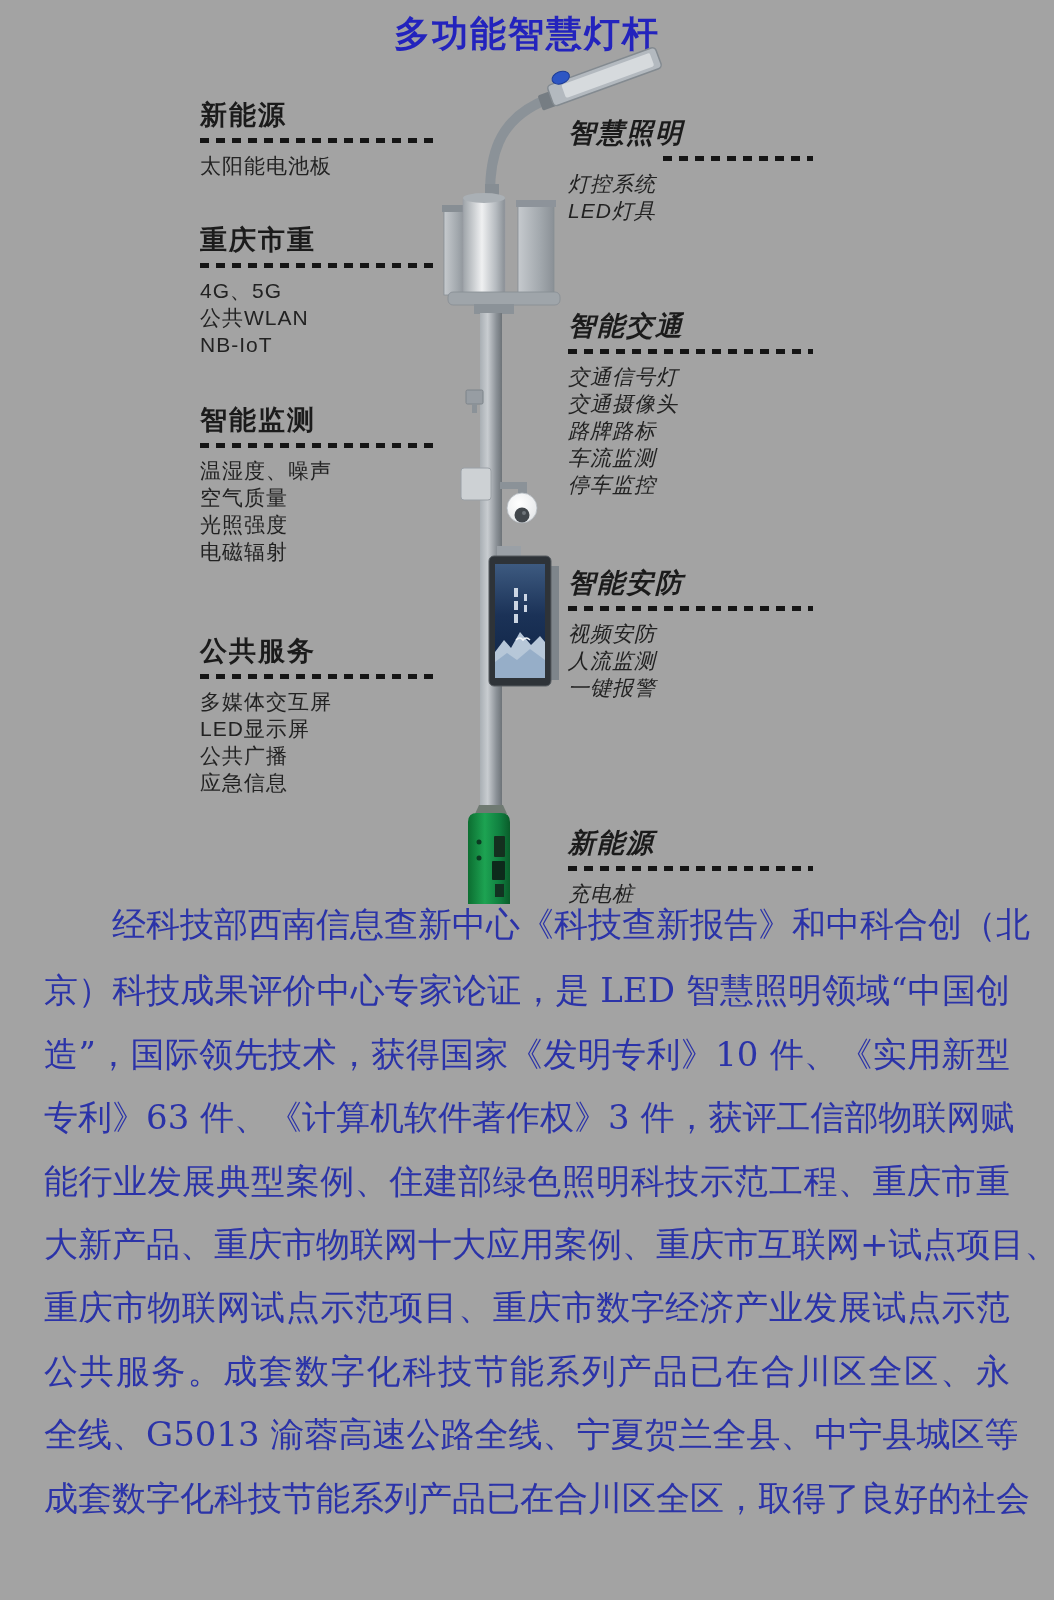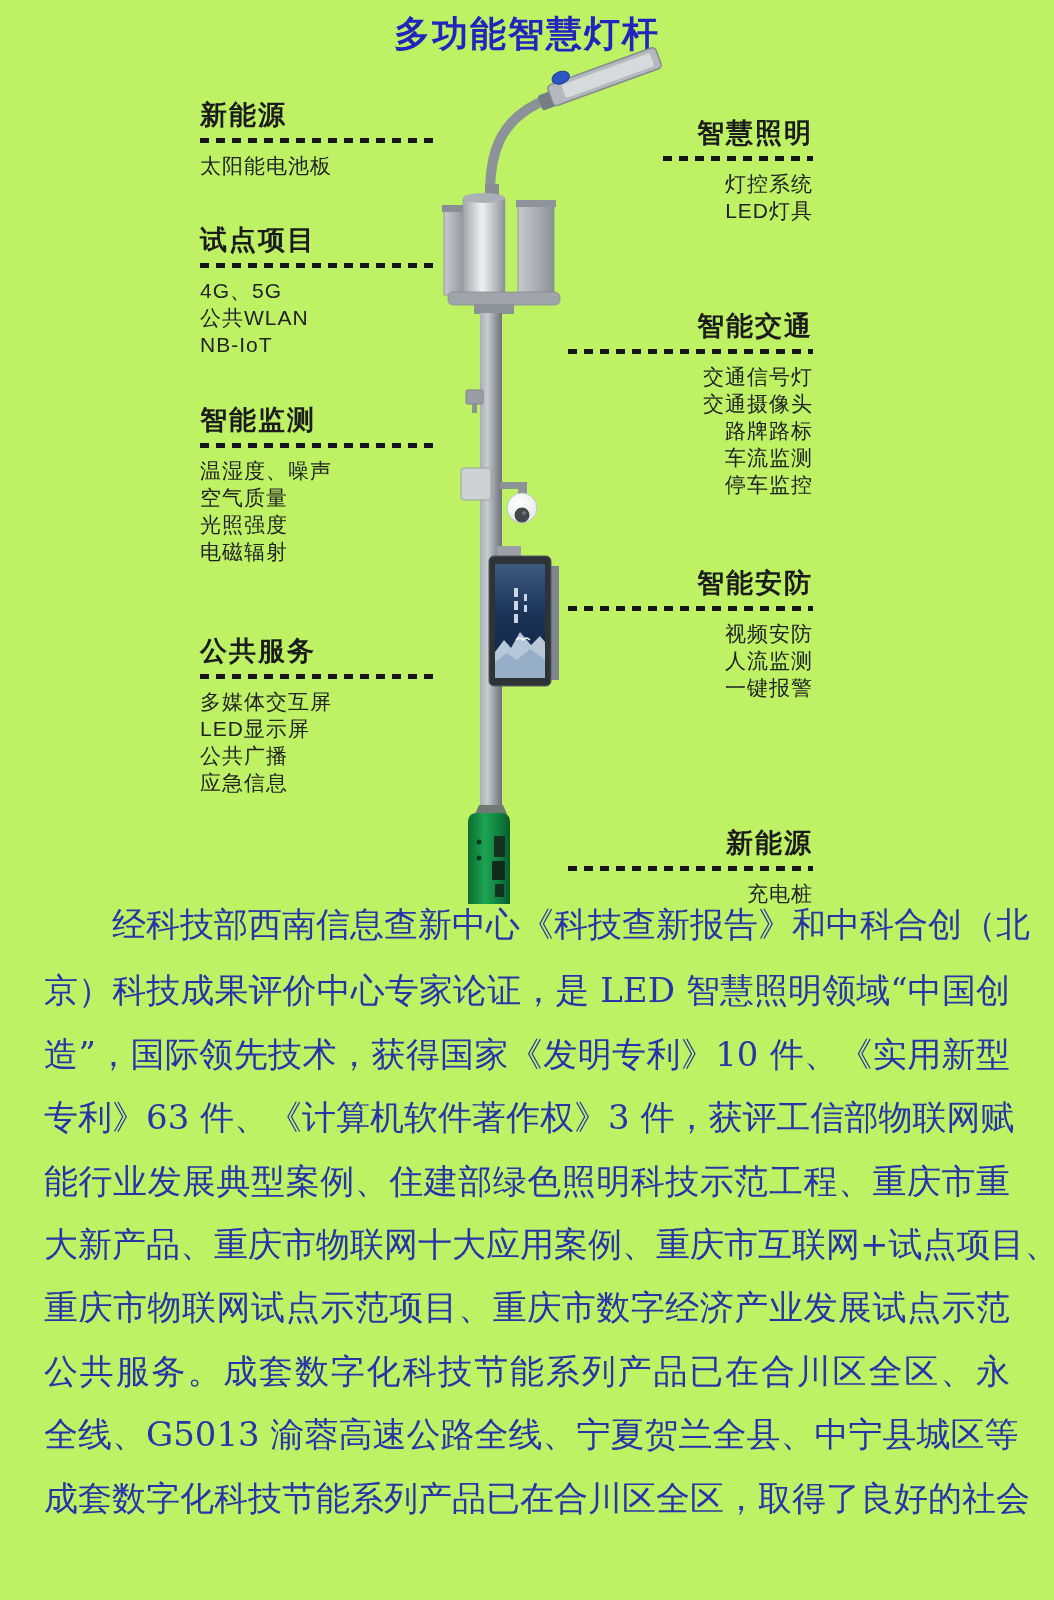--- a/index.html
+++ b/index.html
@@ -1,26 +1,26 @@
 <!DOCTYPE html>
 <html><head>
 <meta charset="utf-8">
 <style>
   html,body{margin:0;padding:0;background:#ffffff;}
-  .canvas{position:relative;width:1054px;height:1600px;background:#bef264;overflow:hidden;
+  .canvas{position:relative;width:1054px;height:1600px;background:#a3a3a3;overflow:hidden;
           font-family:"Liberation Sans",sans-serif;}
   .title{position:absolute;top:10px;left:0;width:1054px;text-align:center;margin:0;
          font-size:36px;font-weight:bold;color:#2323bd;letter-spacing:2px;
          font-family:"Liberation Sans",sans-serif;}
   .pole-svg{position:absolute;top:0;left:0;}
 
   
   .sec{position:absolute;}
   .sec-left{left:200px;width:235px;text-align:left;}
-  .sec-right{left:568px;width:245px;text-align:right;}
+  .sec-right{left:568px;width:245px;text-align:left;font-style:italic;}
   .sec h2{margin:0;font-size:27px;font-weight:bold;color:#1b1b1b;line-height:34px;letter-spacing:2px;}
   .dash{height:5px;margin:6px 0 9px 0;
         background:repeating-linear-gradient(90deg,#151515 0 9px,transparent 9px 16px);}
   .sec-right .dash{margin-left:auto;}
   .dash.full{width:100%;}
   .dash.short{width:150px;}
   .itm{font-size:21px;line-height:27px;color:#222;letter-spacing:1px;}
 
   .s0{top:98px;}  .s1{top:223px;} .s2{top:403px;} .s3{top:634px;}
   .r0{top:116px;} .r1{top:309px;} .r2{top:566px;} .r3{top:826px;}
@@ -146,21 +146,21 @@
     </g>
   </svg>
 
   <div class="sec sec-left s0">
     <h2>新能源</h2>
     <div class="dash full"></div>
     <div class="itm">太阳能电池板</div>
   </div>
 
   <div class="sec sec-left s1">
-    <h2>试点项目</h2>
+    <h2>重庆市重</h2>
     <div class="dash full"></div>
     <div class="itm">4G、5G</div>
     <div class="itm">公共WLAN</div>
     <div class="itm">NB-IoT</div>
   </div>
 
   <div class="sec sec-left s2">
     <h2>智能监测</h2>
     <div class="dash full"></div>
     <div class="itm">温湿度、噪声</div>

